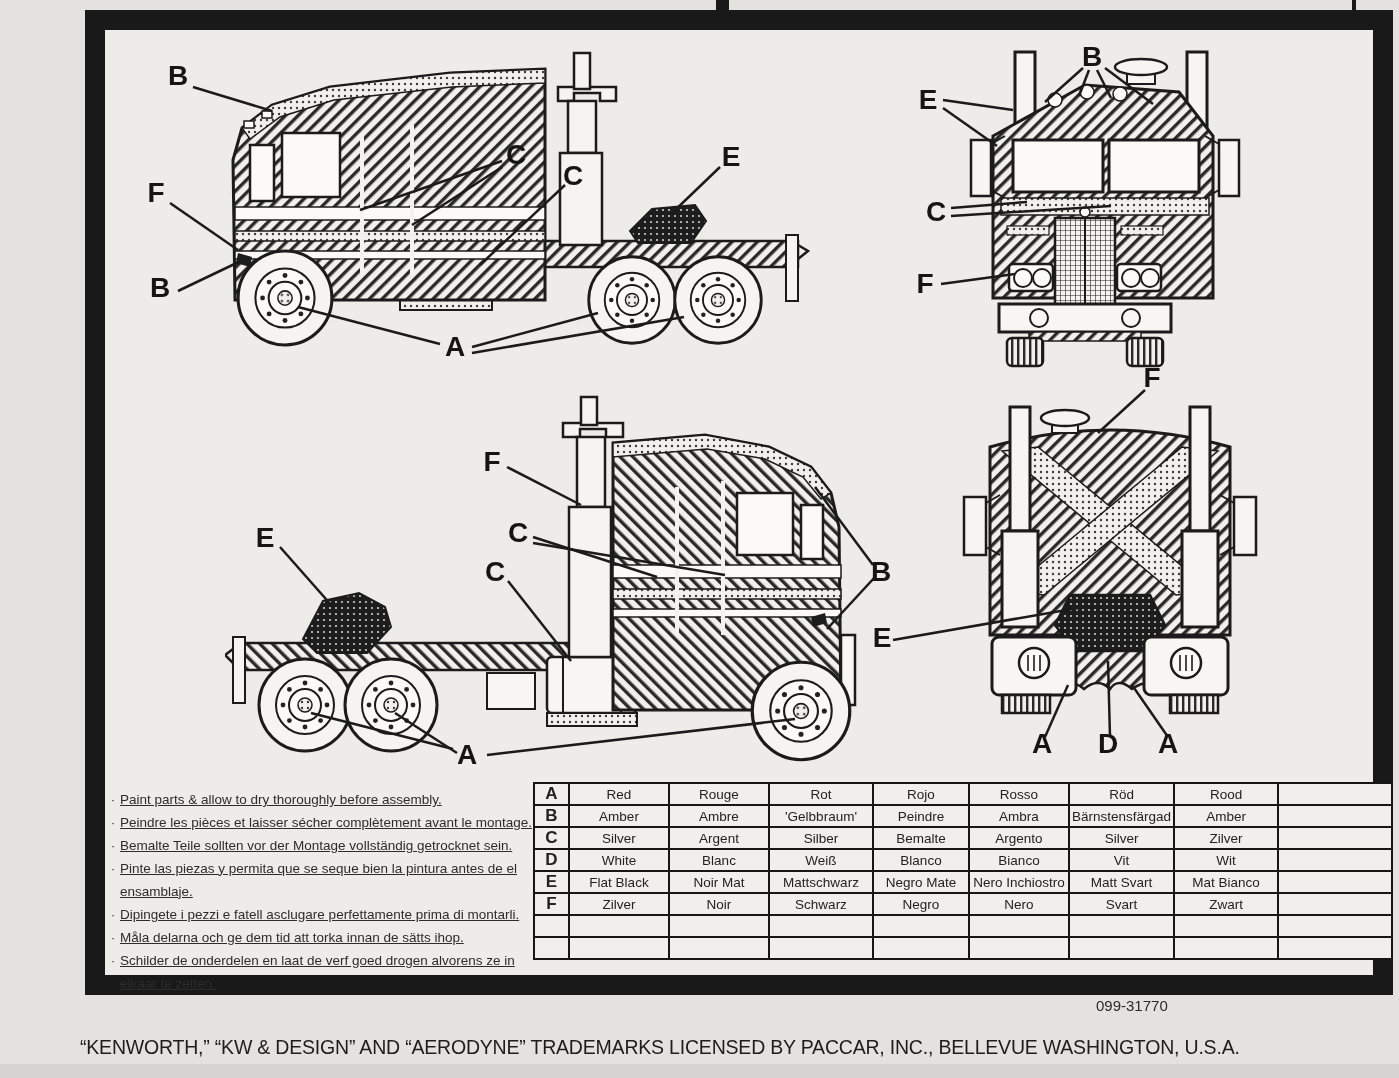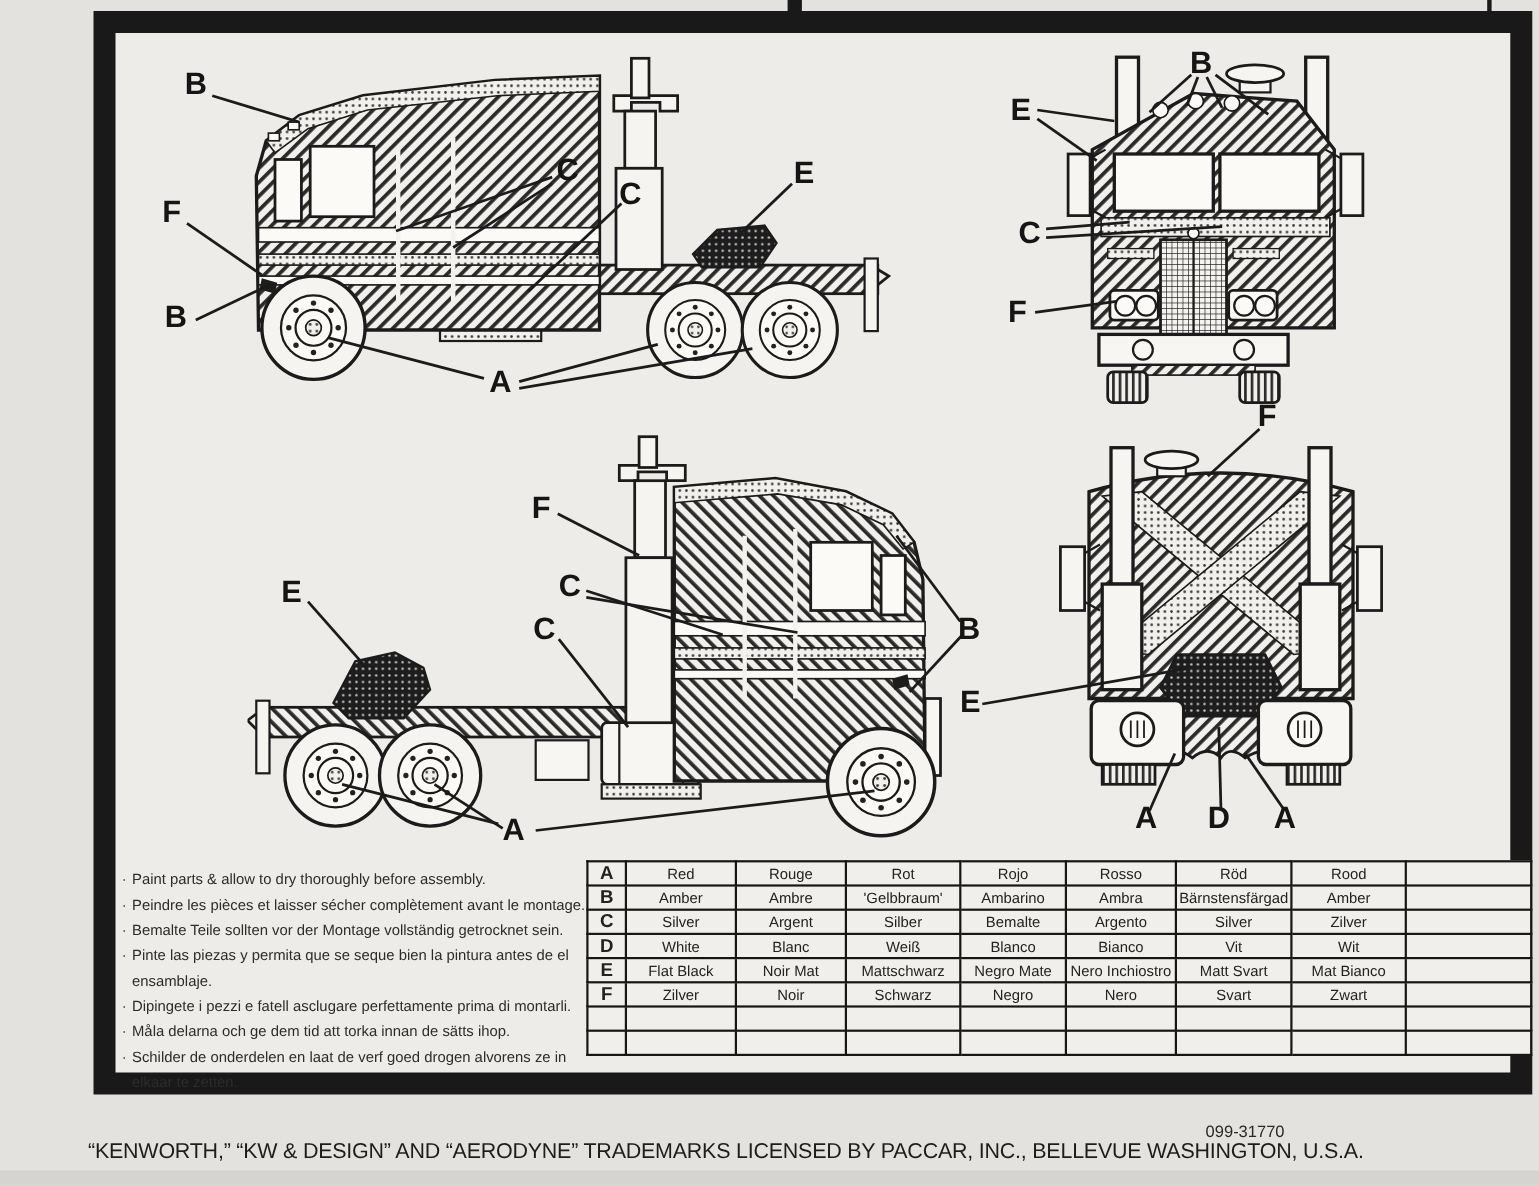--- a/index.html
+++ b/index.html
@@ -25,39 +25,39 @@
     font-weight:bold;font-size:28px;letter-spacing:0;
     color:#151515;z-index:30;line-height:1;
   }
   
   .notes{
     position:absolute;left:106px;top:789px;width:428px;z-index:20;
     font-size:13.5px;line-height:1.7;color:#2c2c2c;
   }
   .note{display:flex;}
   .note .bullet{width:14px;flex:0 0 14px;text-align:center;color:#333;}
-  .note .txt{flex:1;}
+  .note .txt{flex:1;text-decoration:underline;}
   
   .color-table{
     position:absolute;left:533px;top:782px;z-index:20;
     border-collapse:collapse;table-layout:fixed;background:#f1efeb;
   }
   .color-table td{
     border:2px solid #161616;height:20px;padding:0 2px;
     font-size:13.5px;text-align:center;vertical-align:middle;
     color:#222;overflow:hidden;white-space:nowrap;
   }
   .color-table td.letter{font-weight:bold;font-size:17px;text-align:center;}
   
   .footer-line{
     position:absolute;left:80px;z-index:20;
     font-size:19.5px;color:#1d1d1d;letter-spacing:-0.2px;white-space:nowrap;
   }
   .part-number{
-    position:absolute;left:1096px;top:997px;font-size:15px;color:#2a2a2a;z-index:20;margin-top:24px;
+    position:absolute;left:1096px;top:997px;font-size:15px;color:#2a2a2a;z-index:20;
   }
   .bottom-strip{position:absolute;left:0;top:1064px;width:1399px;height:14px;background:#d6d4d0;}
 </style>
 </head>
 <body>
 
 <div class="stage">
 
   <div class="frame"></div>
 
@@ -436,21 +436,21 @@
           <td>Rosso</td>
           <td>Röd</td>
           <td>Rood</td>
           <td></td>
         </tr>
         <tr>
           <td class="letter">B</td>
           <td>Amber</td>
           <td>Ambre</td>
           <td>'Gelbbraum'</td>
-          <td>Ambarino</td>
+          <td>Peindre</td>
           <td>Ambra</td>
           <td>Bärnstensfärgad</td>
           <td>Amber</td>
           <td></td>
         </tr>
         <tr>
           <td class="letter">C</td>
           <td>Silver</td>
           <td>Argent</td>
           <td>Silber</td>

